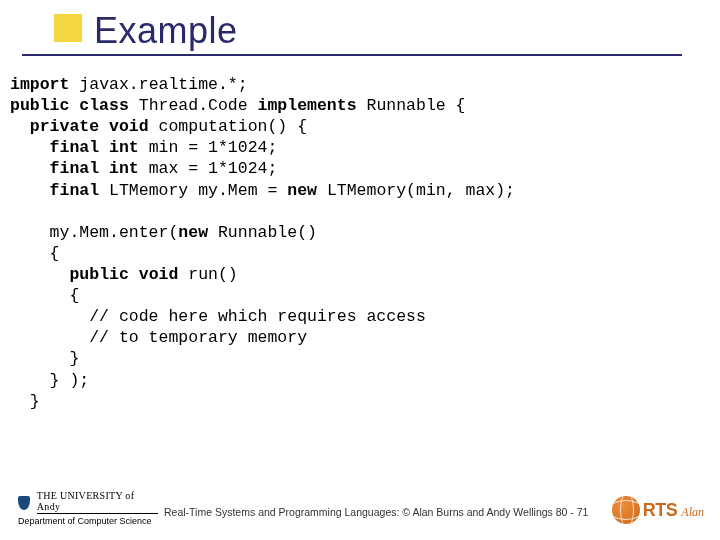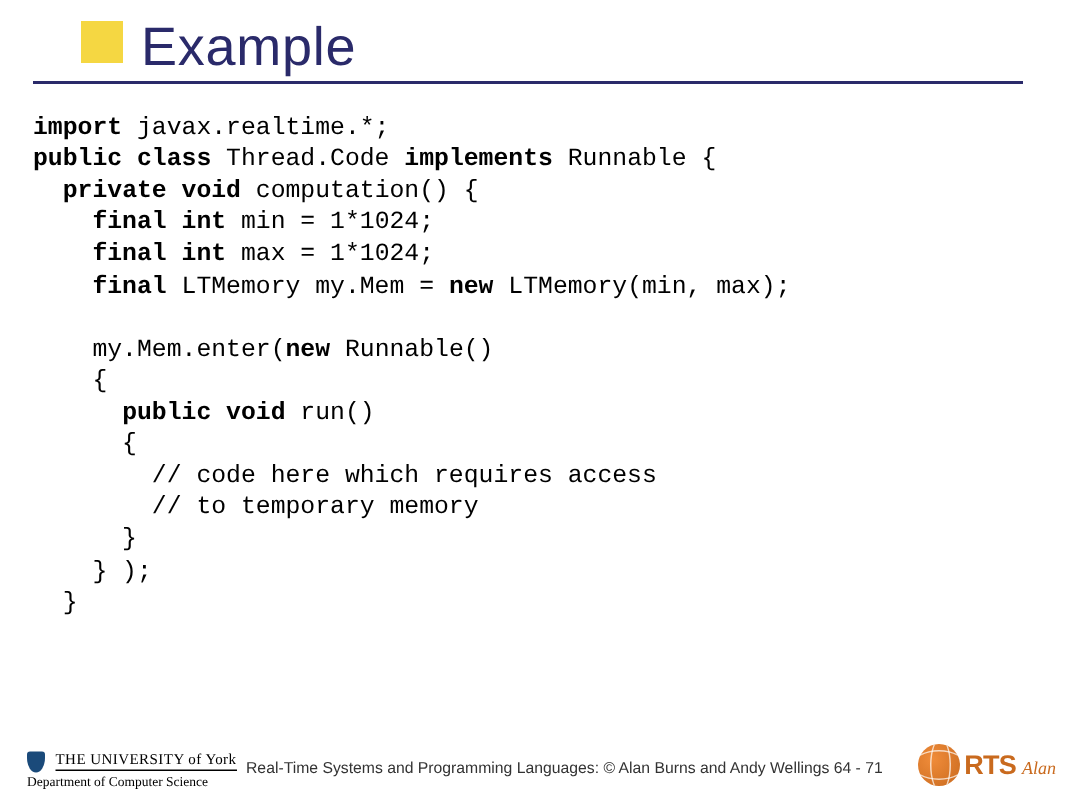--- a/index.html
+++ b/index.html
@@ -39,21 +39,21 @@
     position: absolute;
     top: 54px;
     left: 22px;
     width: 660px;
     height: 2px;
     background: #2a2a6a;
   }
   .code-area {
     position: absolute;
     top: 74px;
-    left: 22px;
+    left: 10px;
     font-family: "Courier New", monospace;
     font-size: 16.5px;
     line-height: 1.28;
     white-space: pre;
     color: #000;
   }
   .kw { font-weight: bold; }
   .footer {
     position: absolute;
     bottom: 8px;
@@ -76,21 +76,21 @@
   }
   .logo-left-top {
     font-family: Georgia, serif;
     font-size: 10px;
     letter-spacing: 0.3px;
     color: #000;
     border-bottom: 1px solid #000;
     padding-bottom: 1px;
   }
   .logo-left-bot {
-    font-family: Liberation Serif, serif;
+    font-family: Liberation Sans, sans-serif;
     font-size: 9px;
     color: #000;
     margin-top: 2px;
   }
   .logo-right {
     position: absolute;
     bottom: 8px;
     right: 16px;
     display: flex;
     align-items: center;
@@ -150,23 +150,23 @@
   <div class="title-text">Example</div>
 </div>
 <div class="title-underline"></div>
 
 <div class="code-area" id="code-area"><div><span class="kw">import</span><span> javax.realtime.*;</span></div><div><span class="kw">public class</span><span> Thread.Code </span><span class="kw">implements</span><span> Runnable {</span></div><div><span>  </span><span class="kw">private void</span><span> computation() {</span></div><div><span>    </span><span class="kw">final int</span><span> min = 1*1024;</span></div><div><span>    </span><span class="kw">final int</span><span> max = 1*1024;</span></div><div><span>    </span><span class="kw">final</span><span> LTMemory my.Mem = </span><span class="kw">new</span><span> LTMemory(min, max);</span></div><div>&nbsp;</div><div><span>    my.Mem.enter(</span><span class="kw">new</span><span> Runnable()</span></div><div><span>    {</span></div><div><span>      </span><span class="kw">public void</span><span> run()</span></div><div><span>      {</span></div><div><span>        // code here which requires access</span></div><div><span>        // to temporary memory</span></div><div><span>      }</span></div><div><span>    } );</span></div><div><span>  }</span></div></div>
 
 <div class="footer">
   <div class="logo-left">
     <div style="display:flex;align-items:center;gap:4px;">
       <div class="shield"></div>
-      <div class="logo-left-top">THE UNIVERSITY of York</div>
+      <div class="logo-left-top">THE UNIVERSITY of Andy</div>
     </div>
     <div class="logo-left-bot">Department of Computer Science</div>
   </div>
-  <div class="footer-text">Real-Time Systems and Programming Languages: © Alan Burns and Andy Wellings 64 - 71</div>
+  <div class="footer-text">Real-Time Systems and Programming Languages: © Alan Burns and Andy Wellings 80 - 71</div>
   <div class="logo-right">
     <div class="globe"></div>
     <span class="rts-text">RTS</span>
     <span class="york-text">Alan</span>
   </div>
 </div>
 
 </body></html>

